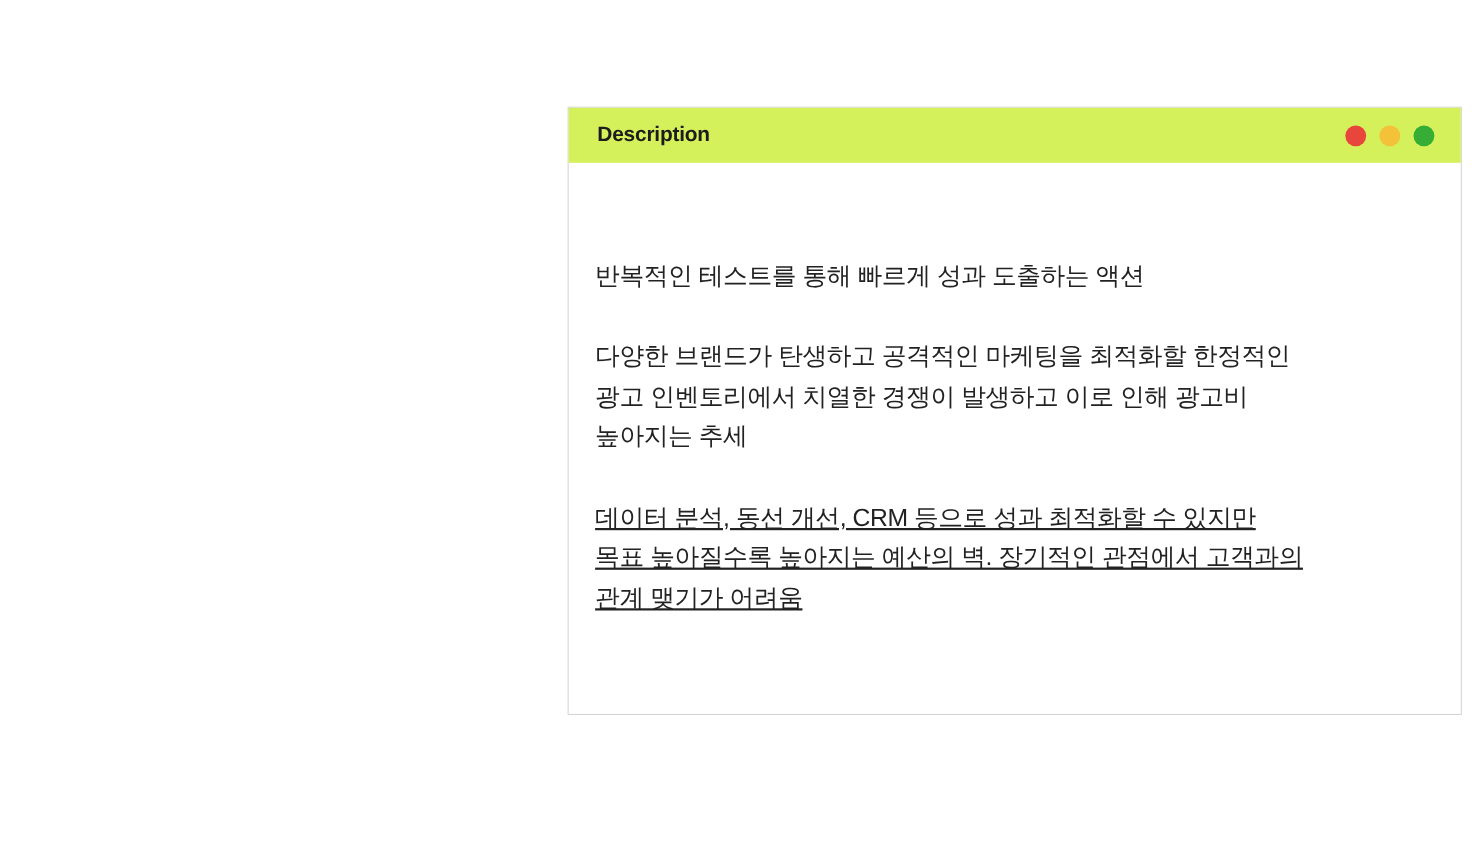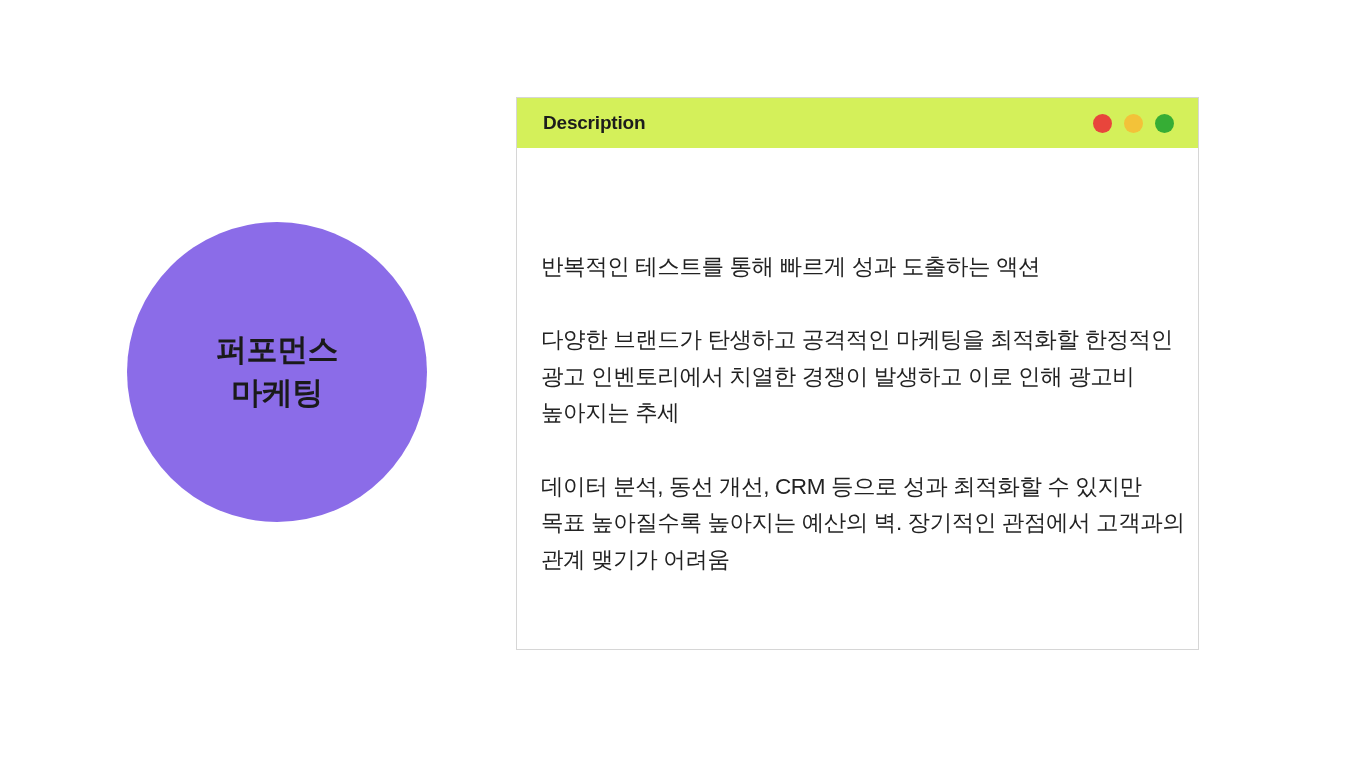--- a/index.html
+++ b/index.html
@@ -42,21 +42,21 @@
     line-height: 1.38;
     letter-spacing: -0.5px;
     white-space: pre-line;
   }
 
   
   .window {
     position: absolute;
     left: 516px;
     top: 97px;
-    width: 683px;
+    width: 813px;
     height: 553px;
     background: #ffffff;
     border: 1px solid #d6d6d6;
     box-sizing: border-box;
   }
   .window-titlebar {
     height: 50px;
     background: #d4f05a;
     display: flex;
     align-items: center;
@@ -87,35 +87,31 @@
 
   .window-body {
     padding: 85px 0 0 24px;
     box-sizing: border-box;
   }
   .desc-para {
     font-size: 22.5px;
     color: #222222;
     line-height: 1.62;
     letter-spacing: -0.4px;
-    margin: 16px 0 37px 0;
+    margin: 0 0 37px 0;
     max-width: 645px;
     word-break: keep-all;
   }
-  .desc-para:last-child { margin-bottom: 0; }
+  .desc-para:last-child { margin-bottom: 0; text-decoration: underline; }
 </style>
 </head>
 <body>
 
 <div class="slide">
 
-  <div class="circle-node">
-    <div class="circle-label">퍼포먼스
-마케팅</div>
-  </div>
 
   <div class="window">
 
     <div class="window-titlebar">
       <span class="window-title">Description</span>
       <span class="window-dots">
         <span class="dot dot-red"></span>
         <span class="dot dot-yellow"></span>
         <span class="dot dot-green"></span>
       </span>

